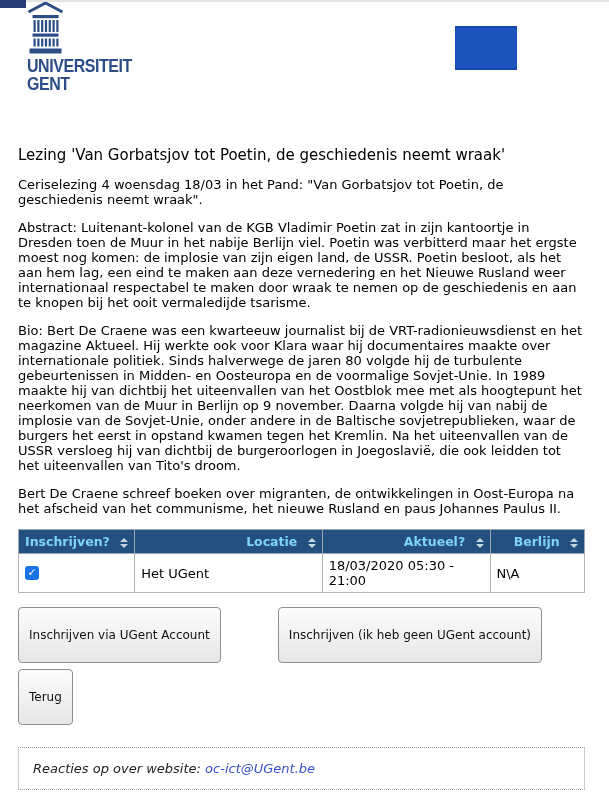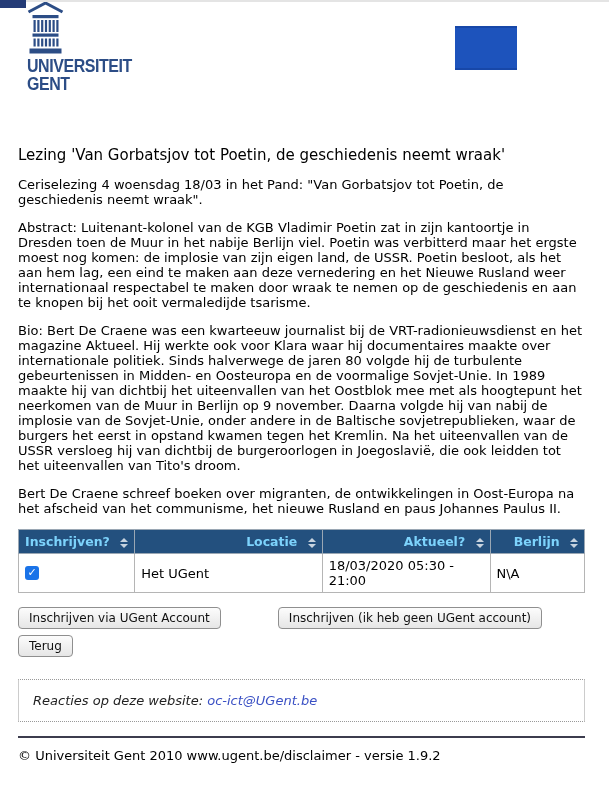--- a/index.html
+++ b/index.html
@@ -107,21 +107,21 @@
     text-align: center;
     font-weight: bold;
     cursor: pointer;
   }
   
   .actions { margin-top: 14px; }
   .btn {
     font-family: "DejaVu Sans", sans-serif;
     font-size: 12px;
     color: #111;
-    padding: 3px 10px;
+    padding: 20px 10px;
     border: 1px solid #8f8f8f;
     border-radius: 4px;
     background: linear-gradient(#fcfcfc, #e6e6e6);
     cursor: pointer;
   }
   .btn-secondary { margin-left: 52px; }
   .btn-back-row { margin-top: 6px; }
   
   .feedback-box {
     margin-top: 22px;
@@ -236,18 +236,18 @@
     <div>
       <button class="btn">Inschrijven via UGent Account</button>
       <button class="btn btn-secondary">Inschrijven (ik heb geen UGent account)</button>
     </div>
     <div class="btn-back-row">
       <button class="btn">Terug</button>
     </div>
   </div>
 
   <div class="feedback-box">
-    <span>Reacties op deze website: </span><a href="#">oc-ict@UGent.be</a>
+    <span>Reacties op over website: </span><a href="#">oc-ict@UGent.be</a>
   </div>
 
   <hr class="footer-rule">
   <div class="footer-text">© Universiteit Gent 2010 www.ugent.be/disclaimer - versie 1.9.2</div>
 </div>
 
 </body></html>

